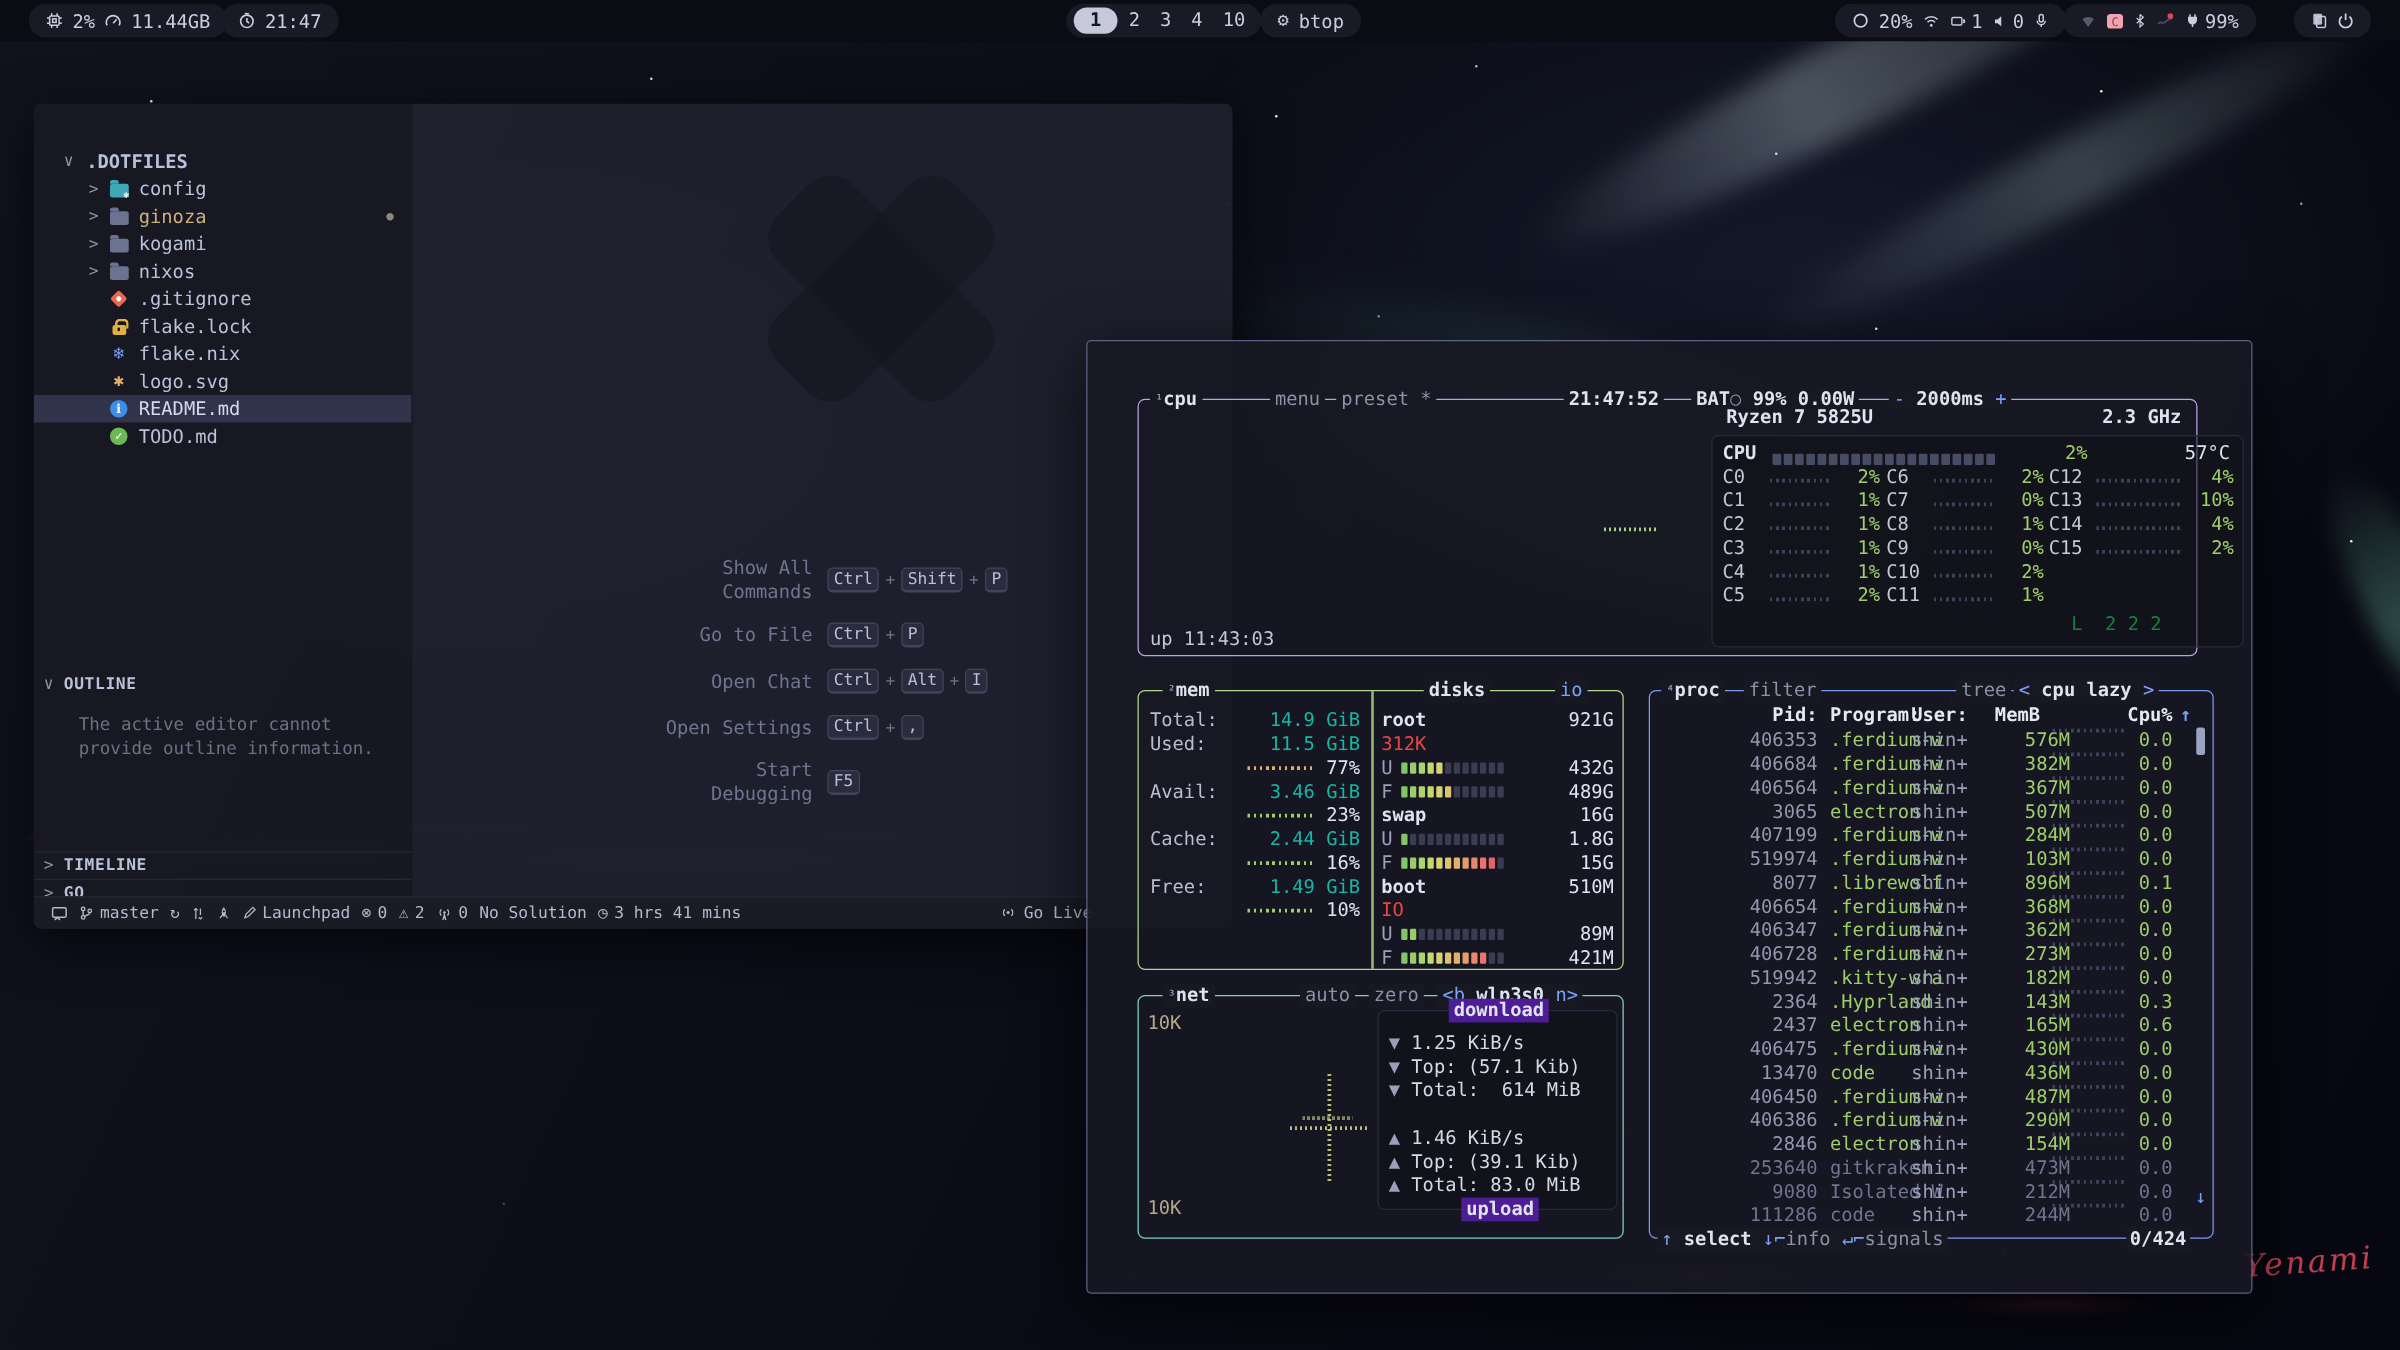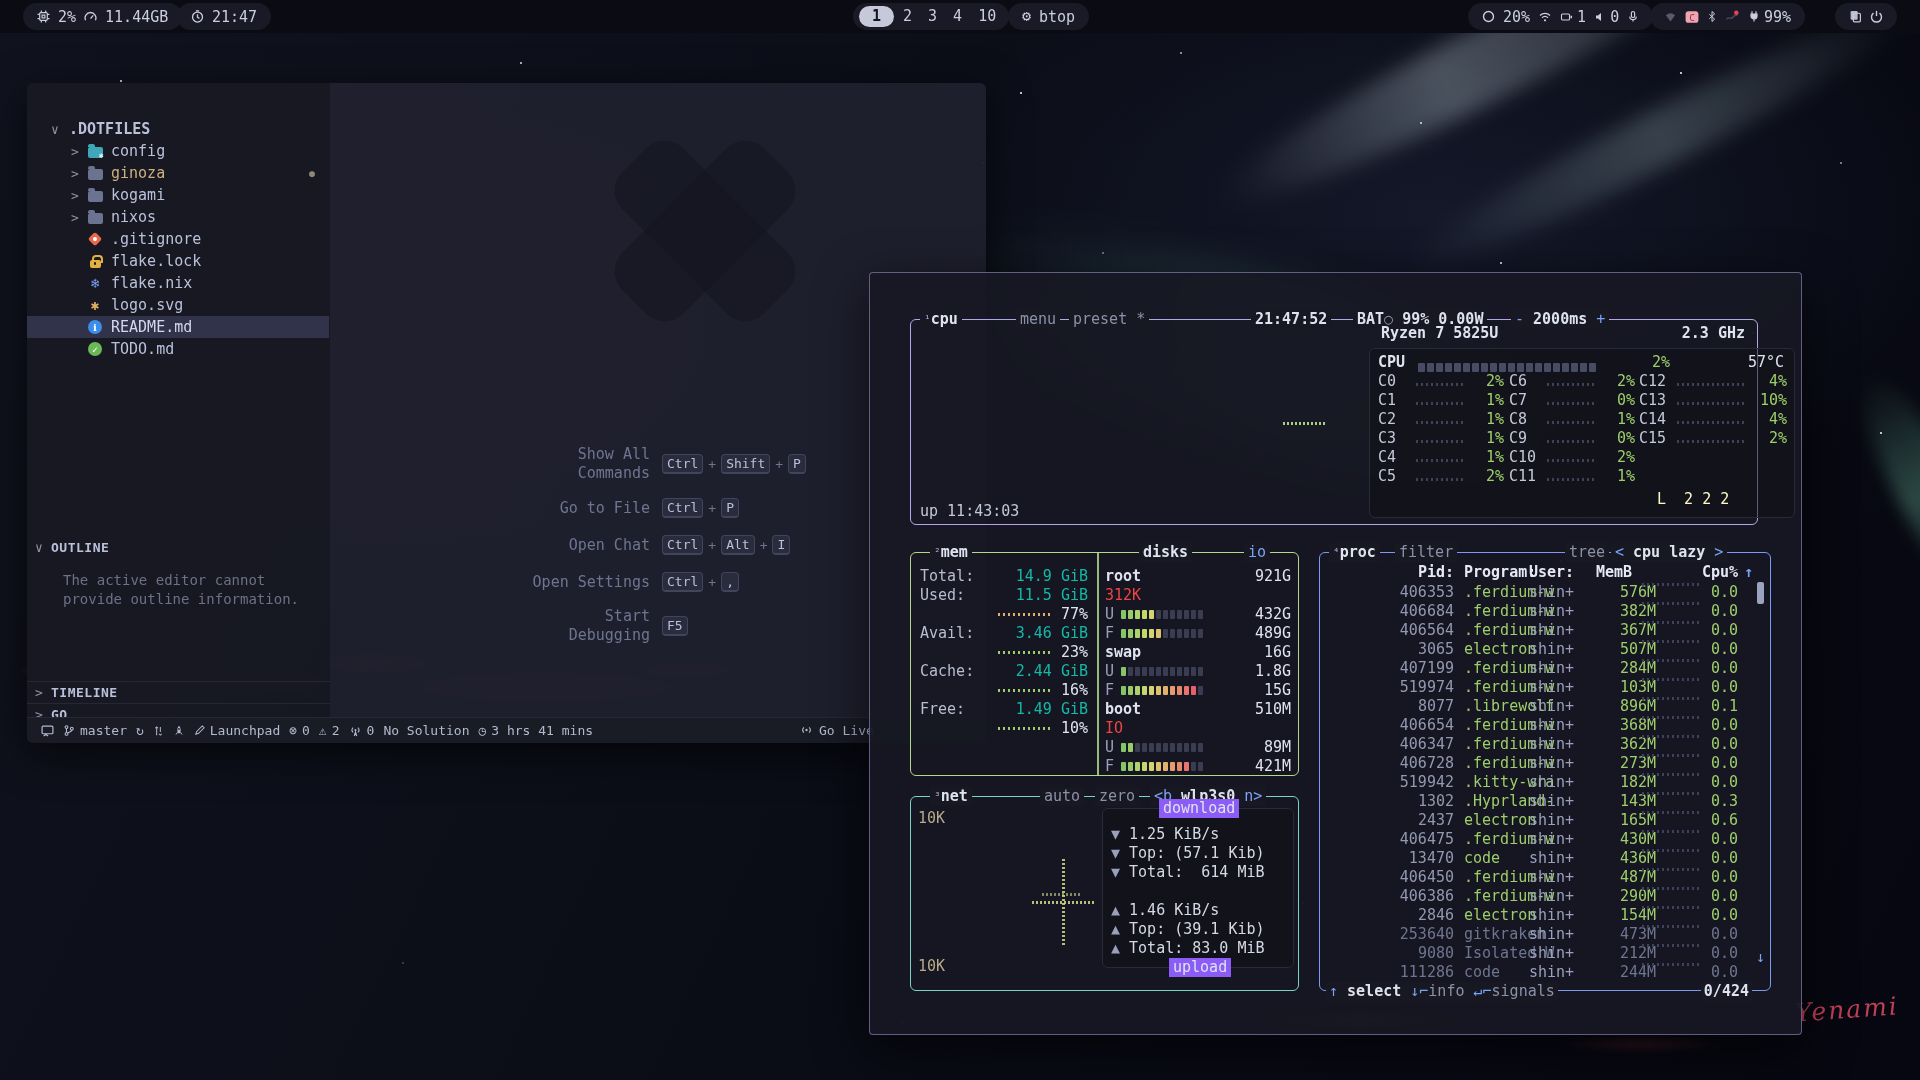--- a/index.html
+++ b/index.html
@@ -118,21 +118,21 @@
 #cpu-freq{position:absolute;right:12px;top:4px;color:#dfe3f0;font-weight:bold}
 #cpu-uptime{position:absolute;left:9px;top:182px;color:#c3c8d9}
 .cpurow{position:absolute;left:0;width:100%;height:19px}
 #cpu-line0 .cl{position:absolute}
 .blk{display:inline-block;width:5px;height:9px;border-radius:1px;margin-right:2px}
 .col{position:absolute;top:23px}
 .corerow{display:flex;align-items:center;height:19px}
 .corename{color:#c4c9da;width:38px}
 .coredots{flex:1;height:3px;margin:6px 4px 0 0;background-image:repeating-linear-gradient(90deg,#3d415a 0 2px,transparent 2px 5px)}
 .corepct{color:#9ece6a;text-align:right;min-width:36px}
-#cpu-load{position:absolute;left:287px;top:141px;color:#fef9c3;white-space:pre}
+#cpu-load{position:absolute;left:287px;top:141px;color:#15803d;white-space:pre}
 #cpu-graphdots{position:absolute;left:372px;top:102px;width:44px;height:3px;
  background-image:repeating-linear-gradient(90deg,#a8cf7e 0 2px,transparent 2px 4px)}
 
 #p-mem{left:40px;top:279px;width:389px;height:224px;border:1.5px solid #b0d98a}
 #mem-divider{position:absolute;left:186px;top:0;width:1.5px;height:100%;background:#b0d98a;opacity:.85}
 #mem-rows{position:absolute;left:9px;top:14px;width:168px}
 .memline{height:19px;display:flex;align-items:center;white-space:pre}
 .meml{color:#b8bdd0}
 .memv{margin-left:auto;color:#14b8a6}
 .memmeter{width:52px;height:3px;margin-left:78px}
@@ -146,21 +146,21 @@
 .dsub{color:#ef4444}
 .duf{color:#9aa0bc;width:16px}
 .dval{margin-left:auto;color:#dfe3f0}
 
 #p-net{left:40px;top:523px;width:389px;height:195px;border:1.5px solid #77d5c4}
 .netscale{position:absolute;left:7px;color:#b8a98c}
 #netbox{position:absolute;left:191px;top:11px;width:192px;height:160px;background:rgba(13,14,20,.5);
  border:1px solid #272a39;border-radius:6px}
 .netline{position:absolute;left:8px;width:178px;white-space:pre;color:#d5d9e6}
 .netline .arr{color:#9aa0bc}
-.nettitle{position:absolute;background:#8b5cf6;padding:0 4px;color:#dfe3f0;font-weight:normal}
+.nettitle{position:absolute;background:#4c1d95;padding:0 4px;color:#dfe3f0;font-weight:bold}
 #net-vdots{position:absolute;left:151px;top:62px;width:3px;height:86px;
  background-image:repeating-linear-gradient(180deg,#d5dc8a 0 2px,transparent 2px 4px);opacity:.85}
 #net-hdots{position:absolute;left:121px;top:104px;width:62px;height:3px;
  background-image:repeating-linear-gradient(90deg,#d5dc8a 0 2px,transparent 2px 4px);opacity:.85}
 #net-hdots2{position:absolute;left:131px;top:96px;width:40px;height:3px;
  background-image:repeating-linear-gradient(90deg,#c9d78a 0 2px,transparent 2px 4px);opacity:.6}
 
 #p-proc{left:449px;top:279px;width:452px;height:439px;border:1.5px solid #7a9bf0}
 #proc-header{position:absolute;left:0;top:10px;width:100%;height:19px;color:#e6e9f4;font-weight:bold}
 #proc-header span{position:absolute}
@@ -916,21 +916,21 @@
         </div>
         <div class="prow" style="top: 190px;">
           <span class="p-pid">519942</span>
           <span class="p-prog">.kitty-wra</span>
           <span class="p-user">shin+</span>
           <span class="p-mem">182M</span>
           <span class="p-dots"></span>
           <span class="p-cpu">0.0</span>
         </div>
         <div class="prow" style="top: 209px;">
-          <span class="p-pid">1302</span>
+          <span class="p-pid">2364</span>
           <span class="p-prog">.Hyprland-</span>
           <span class="p-user">shin+</span>
           <span class="p-mem">143M</span>
           <span class="p-dots"></span>
           <span class="p-cpu">0.3</span>
         </div>
         <div class="prow" style="top: 228px;">
           <span class="p-pid">2437</span>
           <span class="p-prog">electron</span>
           <span class="p-user">shin+</span>

